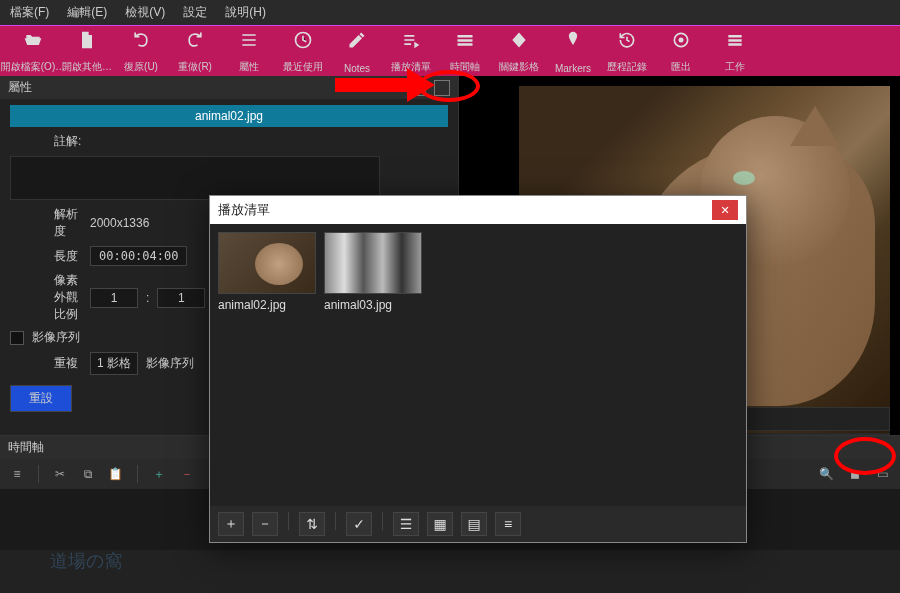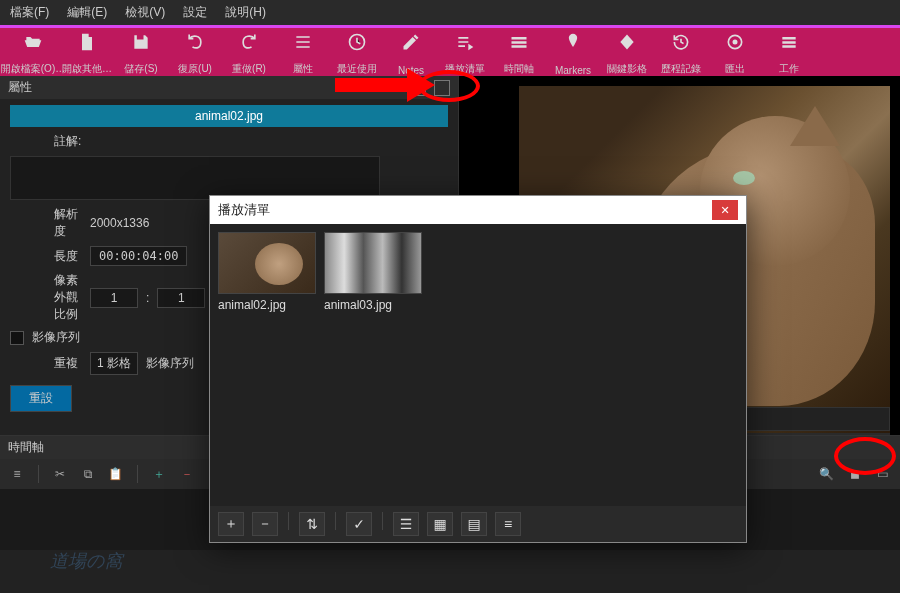--- a/index.html
+++ b/index.html
@@ -1,54 +1,54 @@
 <!DOCTYPE html>
 <html><head>
 <meta charset="utf-8">
 <style>
 * { margin:0; padding:0; box-sizing:border-box; font-family:Arial,sans-serif; }
 body { background:#1f1f1f; color:#ccc; width:900px; height:593px; overflow:hidden; position:relative; font-size:12px; }
-.menubar { display:flex; gap:18px; padding:4px 10px; background:#2a2a2a; border-bottom:3px solid #d946ef; }
+.menubar { display:flex; gap:18px; padding:4px 10px; background:#2a2a2a; border-bottom:1px solid #d946ef; }
 .menubar div { cursor:pointer; }
 .toolbar { display:flex; gap:0; padding:4px 6px 6px; background:#be185d; border-bottom:1px solid #111; }
 .tbtn { display:flex; flex-direction:column; align-items:center; justify-content:space-between; width:54px; height:44px; cursor:pointer; }
 .tbtn .ic { width:20px; height:20px; display:flex; align-items:center; justify-content:center; color:#ddd; }
 .tbtn .lb { font-size:10px; color:#ccc; text-align:center; white-space:nowrap; }
 .main { display:flex; position:absolute; top:76px; left:0; right:0; bottom:158px; }
 .props { width:459px; background:#222; border-right:1px solid #333; display:flex; flex-direction:column; }
 .props-head { display:flex; align-items:center; background:#2d2d2d; padding:3px 8px; gap:8px; }
 .props-head .ti { flex:1; }
 .props-head .winbtn { width:16px; height:16px; border:1px solid #777; cursor:pointer; }
 .props-body { padding:6px 10px; }
 .filename { background:#0f7a9a; color:#fff; text-align:center; padding:4px; margin-bottom:6px; font-size:12px; }
 .row { display:flex; align-items:center; margin:6px 0; gap:8px; }
 .label { width:72px;padding-left:44px; }
 .textarea { background:#181818; border:1px solid #333; width:370px; height:44px; }
 .val { color:#ccc; }
 .tc { background:#181818; border:1px solid #444; padding:2px 8px; font-family:monospace; display:inline-block; }
 .numbox { background:#181818; border:1px solid #444; width:48px; text-align:center; padding:2px 4px; }
 .checkbox { width:14px; height:14px; border:1px solid #555; background:#111; display:inline-block; }
-.btn { background:#0369a1; border:1px solid #444; padding:4px 18px; cursor:pointer; }
+.btn { background:#1d4ed8; border:1px solid #444; padding:4px 18px; cursor:pointer; }
 .preview { flex:1; background:#000; position:relative; }
 .preview-img { position:absolute; top:10px; left:60px; right:10px; bottom:0; background:linear-gradient(135deg,#3a2a1a 20%,#6a5030 40%,#8a7050 55%,#4a3820 70%,#2a1a0a); overflow:hidden; }
 .cat-body { position:absolute; right:15px; top:60px; width:240px; height:260px; background:linear-gradient(120deg,#9a7a5a,#7a5a3a); border-radius:50% 30% 40% 30%; }
 .cat-head { position:absolute; right:40px; top:30px; width:150px; height:150px; background:radial-gradient(circle at 40% 40%,#b09070,#7a5a3a); border-radius:50%; }
 .cat-ear { position:absolute; right:50px; top:20px; width:0; height:0; border-left:25px solid transparent; border-right:25px solid transparent; border-bottom:40px solid #8a6a4a; }
 .cat-eye { position:absolute; right:135px; top:85px; width:22px; height:14px; background:#a5c5a5; border-radius:50%; }
 .transport { position:absolute; right:10px; bottom:130px; width:430px; }
 .time-track { height:24px; background:#222; border:1px solid #333; display:flex; align-items:center; justify-content:center; font-family:monospace; color:#aaa; position:relative; }
 .controls { display:flex; align-items:center; gap:10px; background:#2a2a2a; padding:6px 10px; margin-top:2px; }
 .cbtn { width:18px; height:18px; cursor:pointer; display:flex; align-items:center; justify-content:center; color:#ddd; }
 .timeline-panel { position:absolute; left:0; right:0; bottom:0; height:158px; background:#222; border-top:1px solid #333; }
 .tl-head { display:flex; align-items:center; background:#2d2d2d; padding:3px 8px; }
 .tl-head .ti { flex:1; }
 .tl-toolbar { display:flex; align-items:center; gap:10px; background:#2a2a2a; padding:6px 8px; border-bottom:1px solid #1a1a1a; }
 .tlb { width:18px; height:18px; cursor:pointer; color:#aaa; display:flex; align-items:center; justify-content:center; }
 .tl-body { height:60px; background:#1a1a1a; }
-.logo { position:absolute; left:50px; bottom:20px; color:#3a5a7a; font-size:18px; font-style:italic; opacity:.6; }
+.logo { position:absolute; left:50px; bottom:20px; color:#3a5a7a; font-size:18px; opacity:.6; }
 .dialog { position:absolute; left:209px; top:195px; width:538px; height:348px; background:#2b2b2b; border:1px solid #888; box-shadow:0 6px 30px rgba(0,0,0,.6); display:flex; flex-direction:column; }
 .dlg-title { background:#fff; color:#222; padding:4px 8px; display:flex; align-items:center; }
 .dlg-title .t { flex:1; font-size:13px; }
 .dlg-close { width:26px; height:20px; background:#d83b3b; color:#fff; display:flex; align-items:center; justify-content:center; cursor:pointer; font-size:11px; }
 .dlg-body { flex:1; background:#222; padding:8px; display:flex; gap:8px; align-content:flex-start; flex-wrap:wrap; }
 .thumb-item { width:98px; }
 .thumb { width:98px; height:62px; background:#333; border:1px solid #444; position:relative; cursor:pointer; overflow:hidden; }
 .thumb.t1 { background:linear-gradient(135deg,#5a4a3a,#3a2a1a); }
 .thumb.t1::after { content:''; position:absolute; right:12px; top:10px; width:48px; height:42px; background:radial-gradient(circle,#c0a080,#8a6a4a); border-radius:50%; }
 .thumb.t2 { background:linear-gradient(90deg,#888 0%,#ddd 20%,#555 40%,#bbb 60%,#333 80%,#999 100%); }
@@ -87,28 +87,20 @@
       <span class="ic">
         <svg viewBox="0 0 24 24">
           <path fill="currentColor" d="M6 2h8l4 4v16H6zM14 2v4h4"></path>
         </svg>
       </span>
       <span class="lb">開啟其他…</span>
     </div>
   <div class="tbtn">
       <span class="ic">
         <svg viewBox="0 0 24 24">
-          <path fill="currentColor" d="M4 4h13l3 3v13H4zM7 4v5h8V4M8 14h8v6H8z"></path>
-        </svg>
-      </span>
-      <span class="lb">儲存(S)</span>
-    </div>
-  <div class="tbtn">
-      <span class="ic">
-        <svg viewBox="0 0 24 24">
           <path fill="none" stroke="currentColor" stroke-width="2" d="M10 8H5V3M5 8c4-5 14-4 14 4s-6 8-10 6"></path>
         </svg>
       </span>
       <span class="lb">復原(U)</span>
     </div>
   <div class="tbtn">
       <span class="ic">
         <svg viewBox="0 0 24 24">
           <path fill="none" stroke="currentColor" stroke-width="2" d="M14 8h5V3M19 8c-4-5-14-4-14 4s6 8 10 6"></path>
         </svg>
@@ -152,32 +144,32 @@
       <span class="ic">
         <svg viewBox="0 0 24 24">
           <path fill="currentColor" d="M3 6h18v3H3zM3 11h18v3H3zM3 16h18v3H3z"></path>
         </svg>
       </span>
       <span class="lb">時間軸</span>
     </div>
   <div class="tbtn">
       <span class="ic">
         <svg viewBox="0 0 24 24">
+          <path fill="currentColor" d="M12 3l8 9-8 9-8-9z"></path>
+        </svg>
+      </span>
+      <span class="lb">關鍵影格</span>
+    </div>
+  <div class="tbtn">
+      <span class="ic">
+        <svg viewBox="0 0 24 24">
           <path fill="currentColor" d="M12 2a5 5 0 0 1 5 5c0 4-5 11-5 11S7 11 7 7a5 5 0 0 1 5-5z"></path>
         </svg>
       </span>
       <span class="lb">Markers</span>
-    </div>
-  <div class="tbtn">
-      <span class="ic">
-        <svg viewBox="0 0 24 24">
-          <path fill="currentColor" d="M12 3l8 9-8 9-8-9z"></path>
-        </svg>
-      </span>
-      <span class="lb">關鍵影格</span>
     </div>
   <div class="tbtn">
       <span class="ic">
         <svg viewBox="0 0 24 24">
           <path fill="none" stroke="currentColor" stroke-width="2" d="M4 12a8 8 0 1 0 3-6L4 9M4 4v5h5M12 8v4l3 2"></path>
         </svg>
       </span>
       <span class="lb">歷程記錄</span>
     </div>
   <div class="tbtn">

